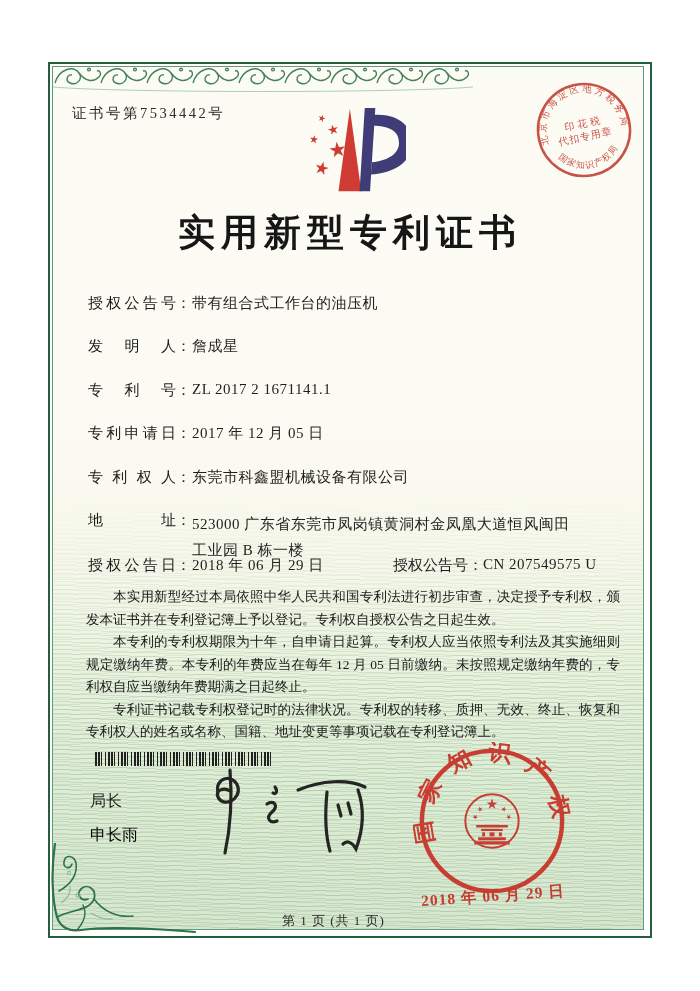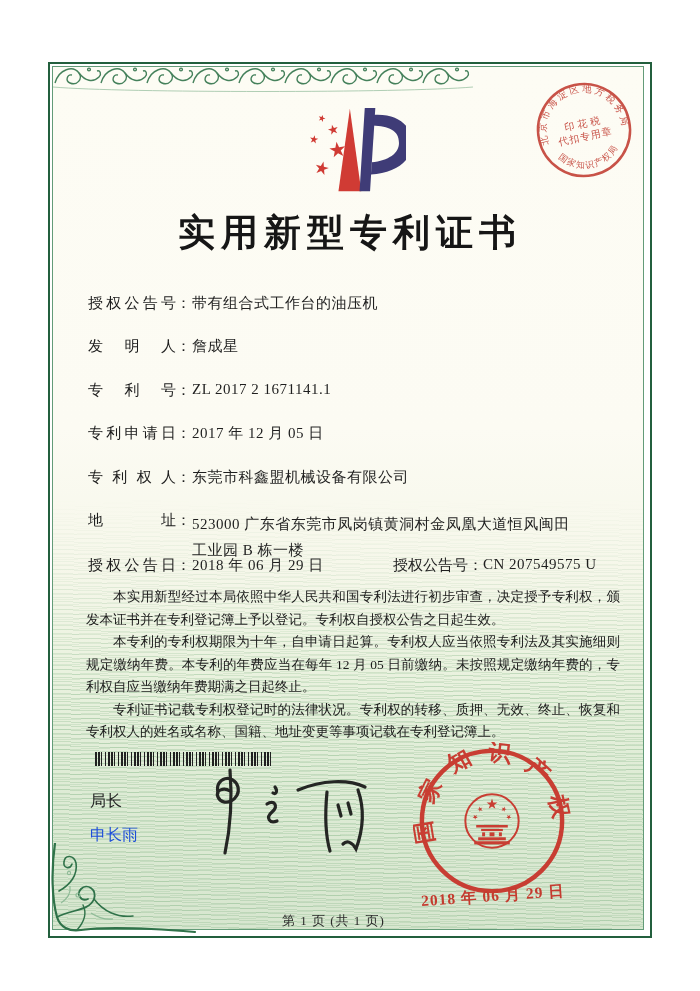--- a/index.html
+++ b/index.html
@@ -47,21 +47,21 @@
            text-align:justify;color:#1b1b1b;}
 
   
   .barcode{left:95px;top:752px;width:176px;height:14px;
            background:repeating-linear-gradient(90deg,#212121 0 2px,rgba(0,0,0,0) 2px 3px,
              #212121 3px 5px,rgba(0,0,0,0) 5px 6px,#212121 6px 7px,rgba(0,0,0,0) 7px 10px,
              #212121 10px 11px,rgba(0,0,0,0) 11px 13px);}
   .signer-title{left:90px;top:791px;font-size:16px;
                 font-family:"Liberation Sans","DejaVu Sans",sans-serif;color:#222;}
   .signer-name{left:90px;top:825px;font-size:16px;
-               font-family:"Liberation Sans","DejaVu Sans",sans-serif;color:#1d4ed8;}
+               font-family:"Liberation Sans","DejaVu Sans",sans-serif;color:#000000;}
   .signature{left:180px;top:763px;}
   .gov-seal{left:413px;top:742px;opacity:.95;}
   .seal-date{left:404px;top:886px;width:178px;text-align:center;color:#c43b2f;
              font-size:15.5px;letter-spacing:1px;transform:rotate(-4deg);font-weight:600;}
   .footer{left:48px;top:912px;width:571px;text-align:center;font-size:13px;
           letter-spacing:1px;color:#2a2a2a;}
 
   .garland{left:53px;top:63px;}
   .flourish{left:47px;top:843px;}
 
@@ -94,20 +94,21 @@
         <use href="#sc" x="230"></use>
       <use href="#sc" x="276"></use>
         <use href="#sc" x="322"></use>
         <use href="#sc" x="368"></use>
     </g>
     <g stroke="#9cc2a4" stroke-width="1" fill="none" opacity=".8">
       <path d="M0,24 C70,30 350,30 420,24"></path>
     </g>
   </svg>
 
+  <div class="abs cert-no">证书号第7534442号</div>
 
   <svg class="abs logo" width="114" height="92" viewBox="0 0 130 100">
     <defs>
       <polygon id="star" points="0,-10 2.25,-3.09 9.51,-3.09 3.64,1.18 5.88,8.09 0,3.82 -5.88,8.09 -3.64,1.18 -9.51,-3.09 -2.25,-3.09"></polygon>
     </defs>
     <polygon points="66,3 79,97 53,97" fill="#d03b34"></polygon>
     <path d="M83,2 L95,2 L89,97 L77,97 Z" fill="#3f3c77"></path>
     <path d="M93,10 C124,8 138,26 137,43 C136,64 117,76 90,78 L91,64 C110,62 122,54 122,42 C122,27 110,23 92,22 Z" fill="#3f3c77"></path>
     <g fill="#d03b34">
       <use href="#star" transform="translate(34,14) scale(0.42) rotate(18)"></use>

